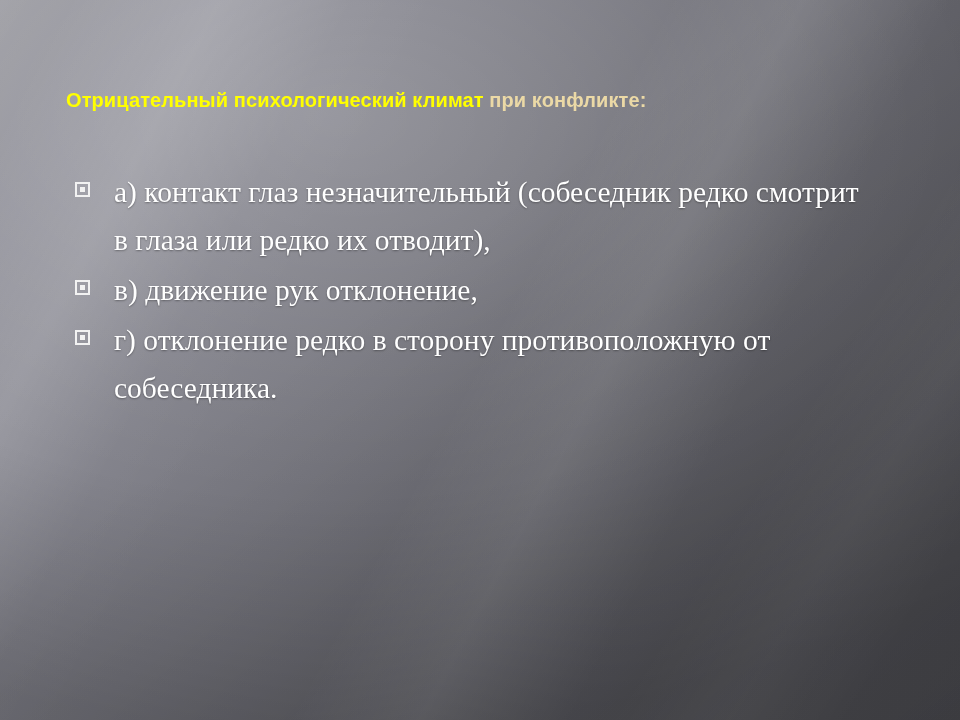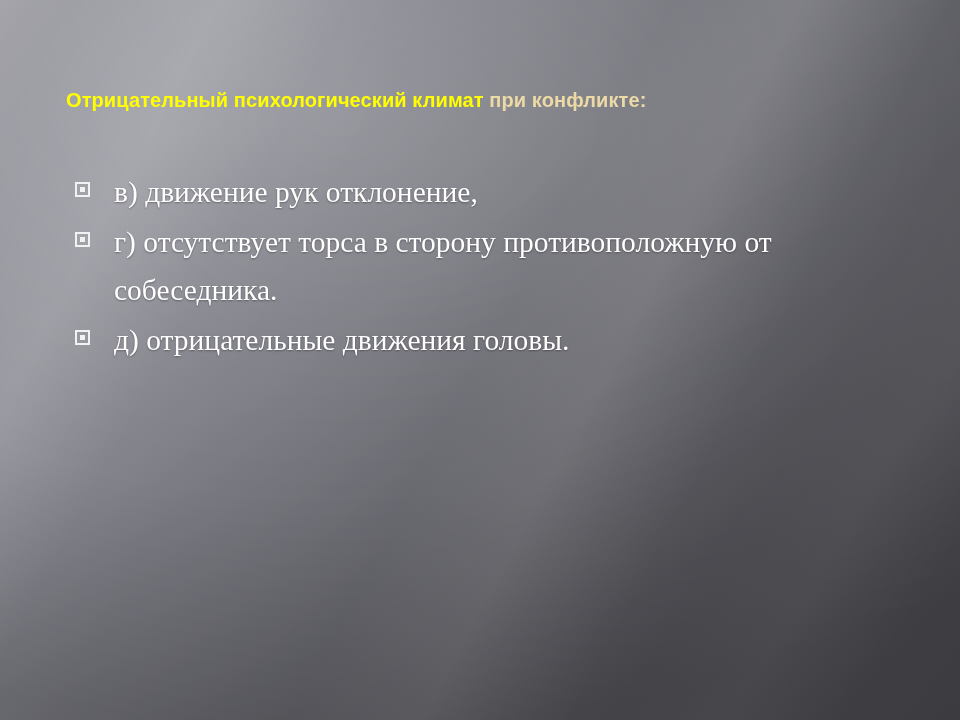--- a/index.html
+++ b/index.html
@@ -149,31 +149,31 @@
   <div class="bg-base"></div>
   <div class="bg-streak-a"></div>
   <div class="bg-streak-b"></div>
   <div class="bg-vignette"></div>
   <div class="bg-darkright"></div>
 
   <h1 class="title"><span class="t-yellow">Отрицательный психологический климат</span><span class="t-cream"> при конфликте:</span></h1>
 
   <div class="body">
 
+    <div class="li">
+      <span class="bullet"></span>
+      <span class="btext">а) контакт глаз незначительный (собеседник редко смотрит в глаза или редко их отводит),</span>
+    </div>
 
 
     <div class="li">
       <span class="bullet"></span>
       <span class="btext">в) движение рук отклонение,</span>
     </div>
 
     <div class="li">
       <span class="bullet"></span>
-      <span class="btext">г) отсутствует торса в сторону противоположную от собеседника.</span>
+      <span class="btext">г) отклонение редко в сторону противоположную от собеседника.</span>
     </div>
 
-    <div class="li">
-      <span class="bullet"></span>
-      <span class="btext">д) отрицательные движения головы.</span>
-    </div>
 
   </div>
 </div>
 
 </body></html>

